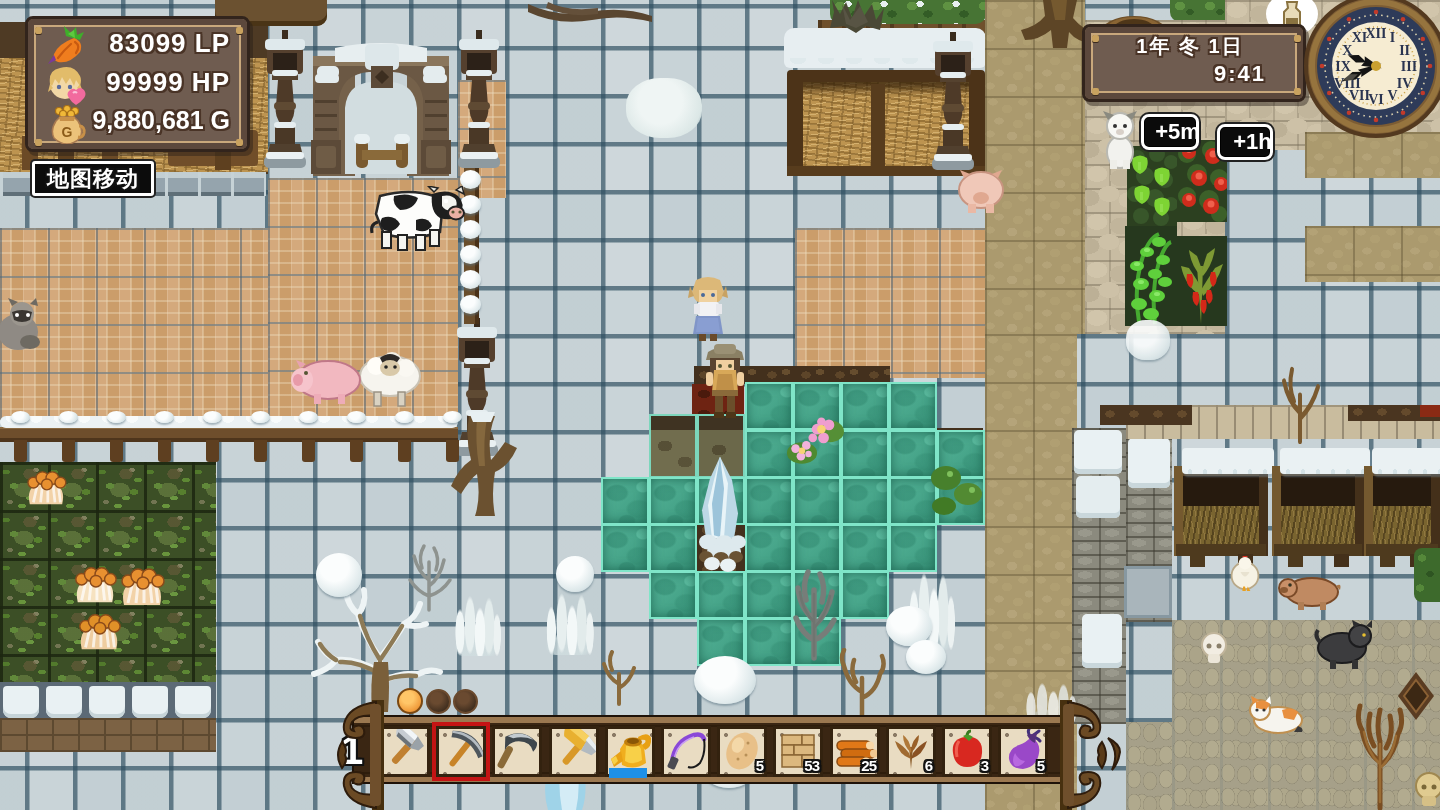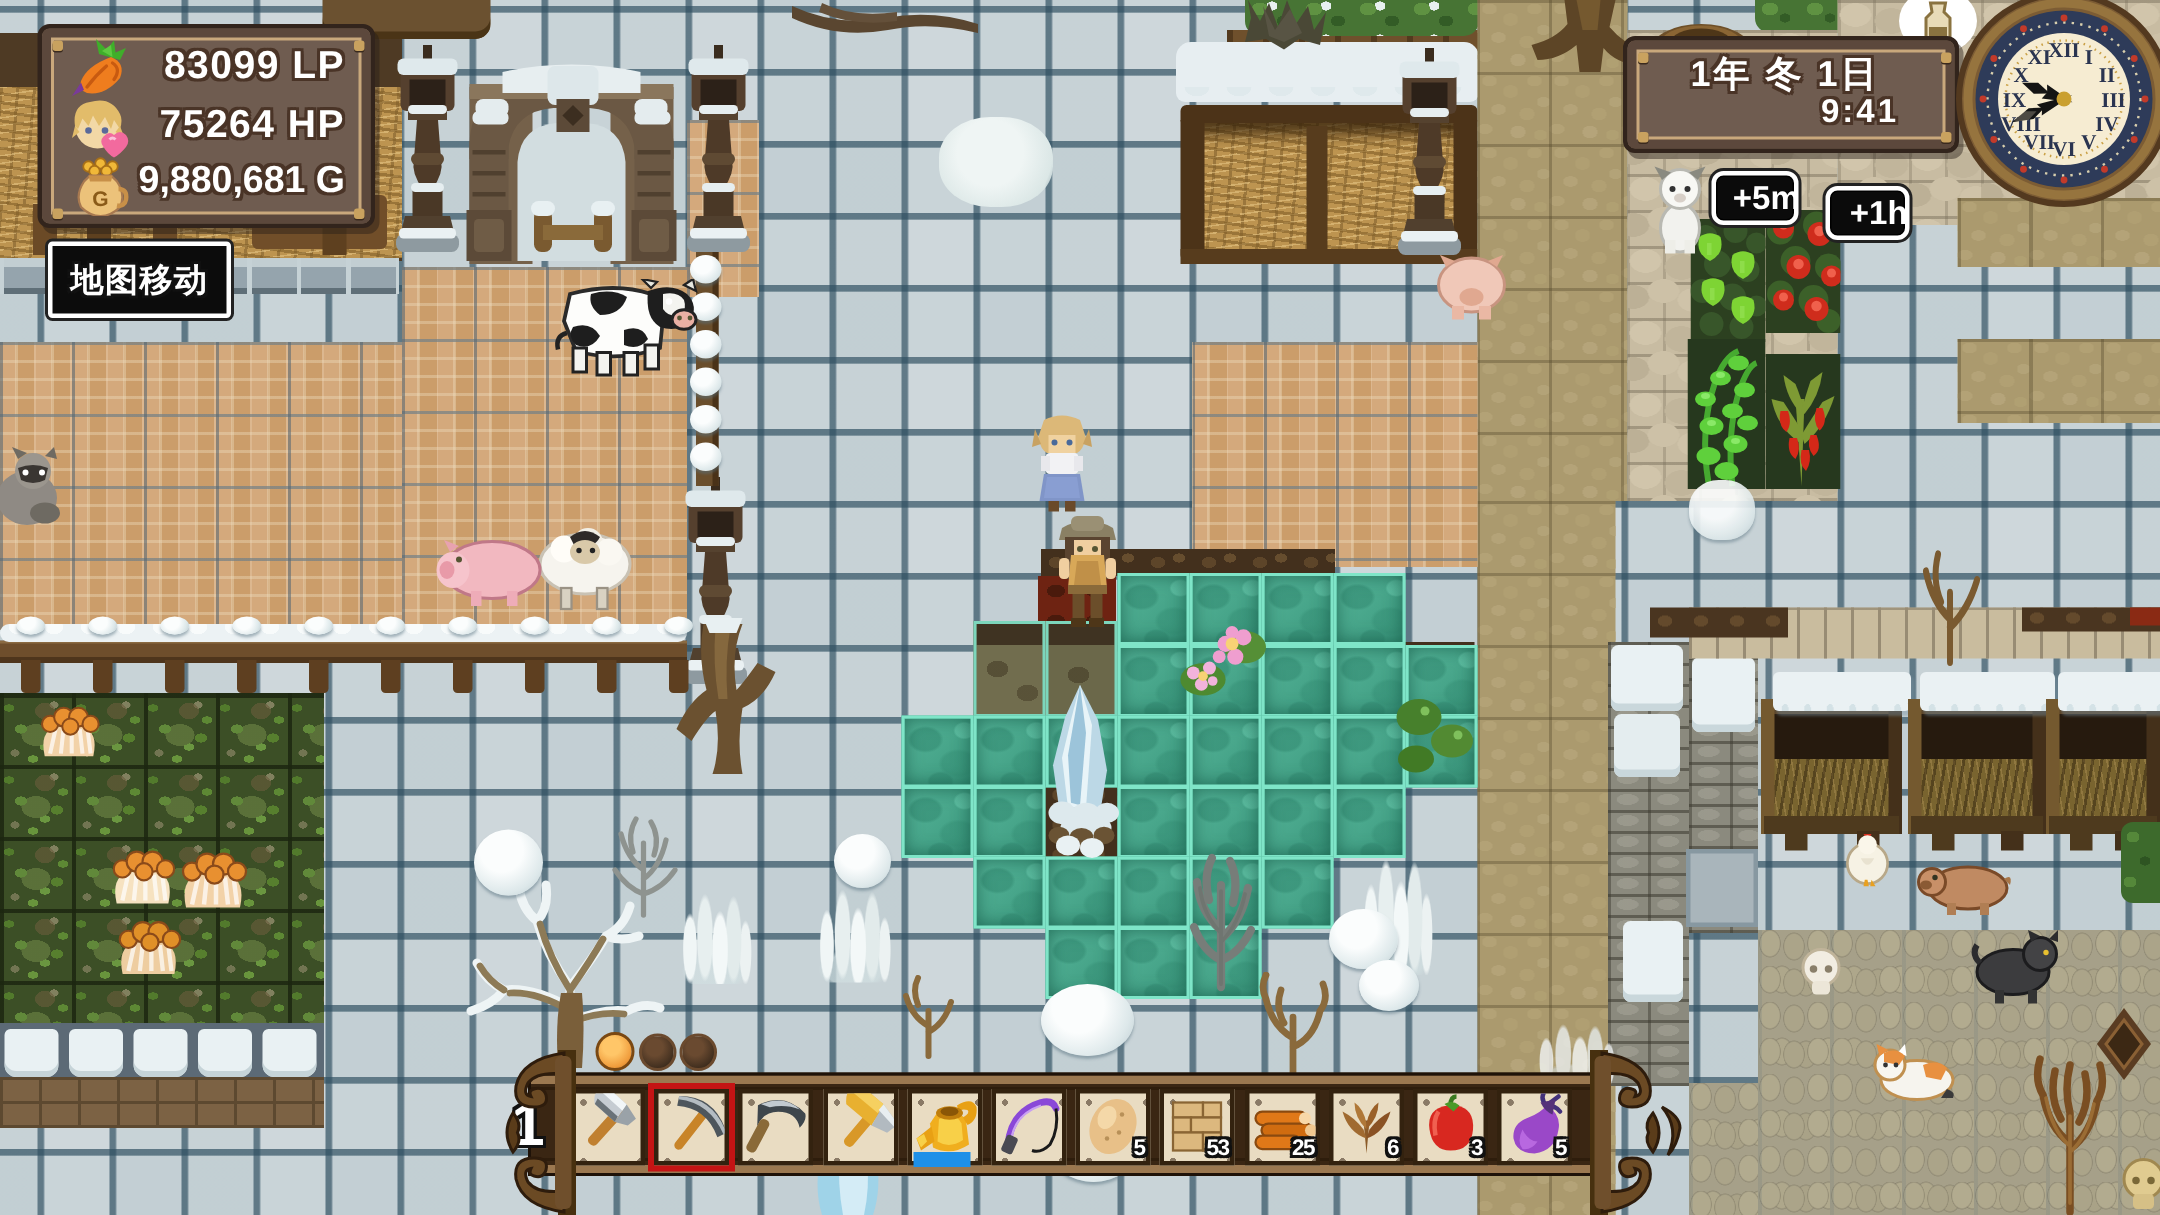--- a/index.html
+++ b/index.html
@@ -919,49 +919,49 @@
 <circle cx="19" cy="18" r="15" fill="#f2d8a6"></circle>
 <path d="M4 18 Q2 4 14 2 Q28 -2 34 10 Q36 14 34 20 L30 14 L28 20 L24 12 L20 18 L16 11 L13 18 L9 13 L6 20 Z" fill="#e2bc6a"></path>
 <path d="M4 18 L2 26 L7 22 Z" fill="#e2bc6a"></path>
       <path d="M34 18 L37 26 L31 22 Z" fill="#e2bc6a"></path>
 <circle cx="13" cy="21" r="2.2" fill="#5a6a9a"></circle>
       <circle cx="24" cy="21" r="2.2" fill="#5a6a9a"></circle>
 <path d="M30 24 Q34 20 38 24 Q41 28 38 32 Q34 37 30 39 Q26 37 23 32 Q20 28 23 25 Q27 21 30 24 Z" fill="#f26a9e"></path>
 <path d="M27 27 Q29 25 31 27" stroke="#fbc0d8" stroke-width="2" fill="none"></path>
 </svg>
 
-<div class="ab otx" style="left:60px;top:67px;width:170px;font-size:26px;text-align:right;letter-spacing:1px;">75264 HP</div>
+<div class="ab otx" style="left:60px;top:67px;width:170px;font-size:26px;text-align:right;letter-spacing:1px;">99999 HP</div>
 
 <svg class="ab" style="left:48px;top:104px;" width="40" height="40" viewBox="0 0 40 40">
 <g fill="#f0b838" stroke="#a87018" stroke-width="1.2">
         <circle cx="11" cy="7" r="3.5"></circle>
         <circle cx="19" cy="5" r="3.5"></circle>
         <circle cx="27" cy="7" r="3.5"></circle>
         <circle cx="15" cy="10" r="3.5"></circle>
         <circle cx="23" cy="10" r="3.5"></circle>
       </g>
 <path d="M12 13 L26 13 L30 17 Q36 26 32 34 Q26 40 19 40 Q12 40 6 34 Q2 26 8 17 Z" fill="#ecc27a" stroke="#a87950" stroke-width="1.5"></path>
 <path d="M11 13 L27 13 L26 17 L12 17 Z" fill="#c89048"></path>
 <path d="M31 22 Q37 22 36 29 Q35 34 30 33" stroke="#c89048" stroke-width="3" fill="none"></path>
 <text x="19" y="33" font-size="14" font-weight="bold" fill="#8a5a18" text-anchor="middle" font-family="Liberation Sans">G</text>
 </svg>
 
 <div class="ab otx" style="left:60px;top:106px;width:170px;font-size:25px;text-align:right;letter-spacing:0;">9,880,681 G</div>
 
-<div class="ab" style="left:32px;top:161px;width:122px;height:51px;box-sizing:border-box;background:#0c0c0c;border:3px solid #fff;border-radius:3px;box-shadow:0 0 0 2px #222;display:flex;align-items:center;justify-content:center;">
+<div class="ab" style="left:32px;top:161px;width:122px;height:35px;box-sizing:border-box;background:#0c0c0c;border:3px solid #fff;border-radius:3px;box-shadow:0 0 0 2px #222;display:flex;align-items:center;justify-content:center;">
       <span class="wtx" style="font-size:22px;letter-spacing:1px;">地图移动</span>
     </div>
 
 <div class="ab panel" style="left:1082px;top:24px;width:224px;height:78px;"></div>
 <div class="screw" style="left:1092px;top:35px;"></div>
 <div class="screw" style="left:1294px;top:35px;"></div>
 <div class="screw" style="left:1092px;top:88px;"></div>
 <div class="screw" style="left:1294px;top:88px;"></div>
 
-<div class="ab otx" style="left:1100px;top:33px;width:180px;font-size:24px;text-align:center;letter-spacing:2px;">1年 冬 1日</div>
+<div class="ab otx" style="left:1100px;top:33px;width:180px;font-size:20px;text-align:center;letter-spacing:2px;">1年 冬 1日</div>
 
 <div class="ab otx" style="left:1175px;top:61px;width:130px;font-size:22px;text-align:center;letter-spacing:2px;">9:41</div>
 
 <div class="ab btn" style="left:1141px;top:114px;width:58px;height:36px;font-size:22px;">+5m</div>
 
 <div class="ab btn" style="left:1217px;top:124px;width:56px;height:36px;font-size:22px;">+1h</div>
 
 <svg class="ab" style="left:1304px;top:-6px;" width="146" height="146" viewBox="0 0 146 146">
 <circle cx="72" cy="72" r="70" fill="#7c5c34"></circle>
 <circle cx="72" cy="72" r="70" fill="none" stroke="#53391f" stroke-width="4"></circle>

